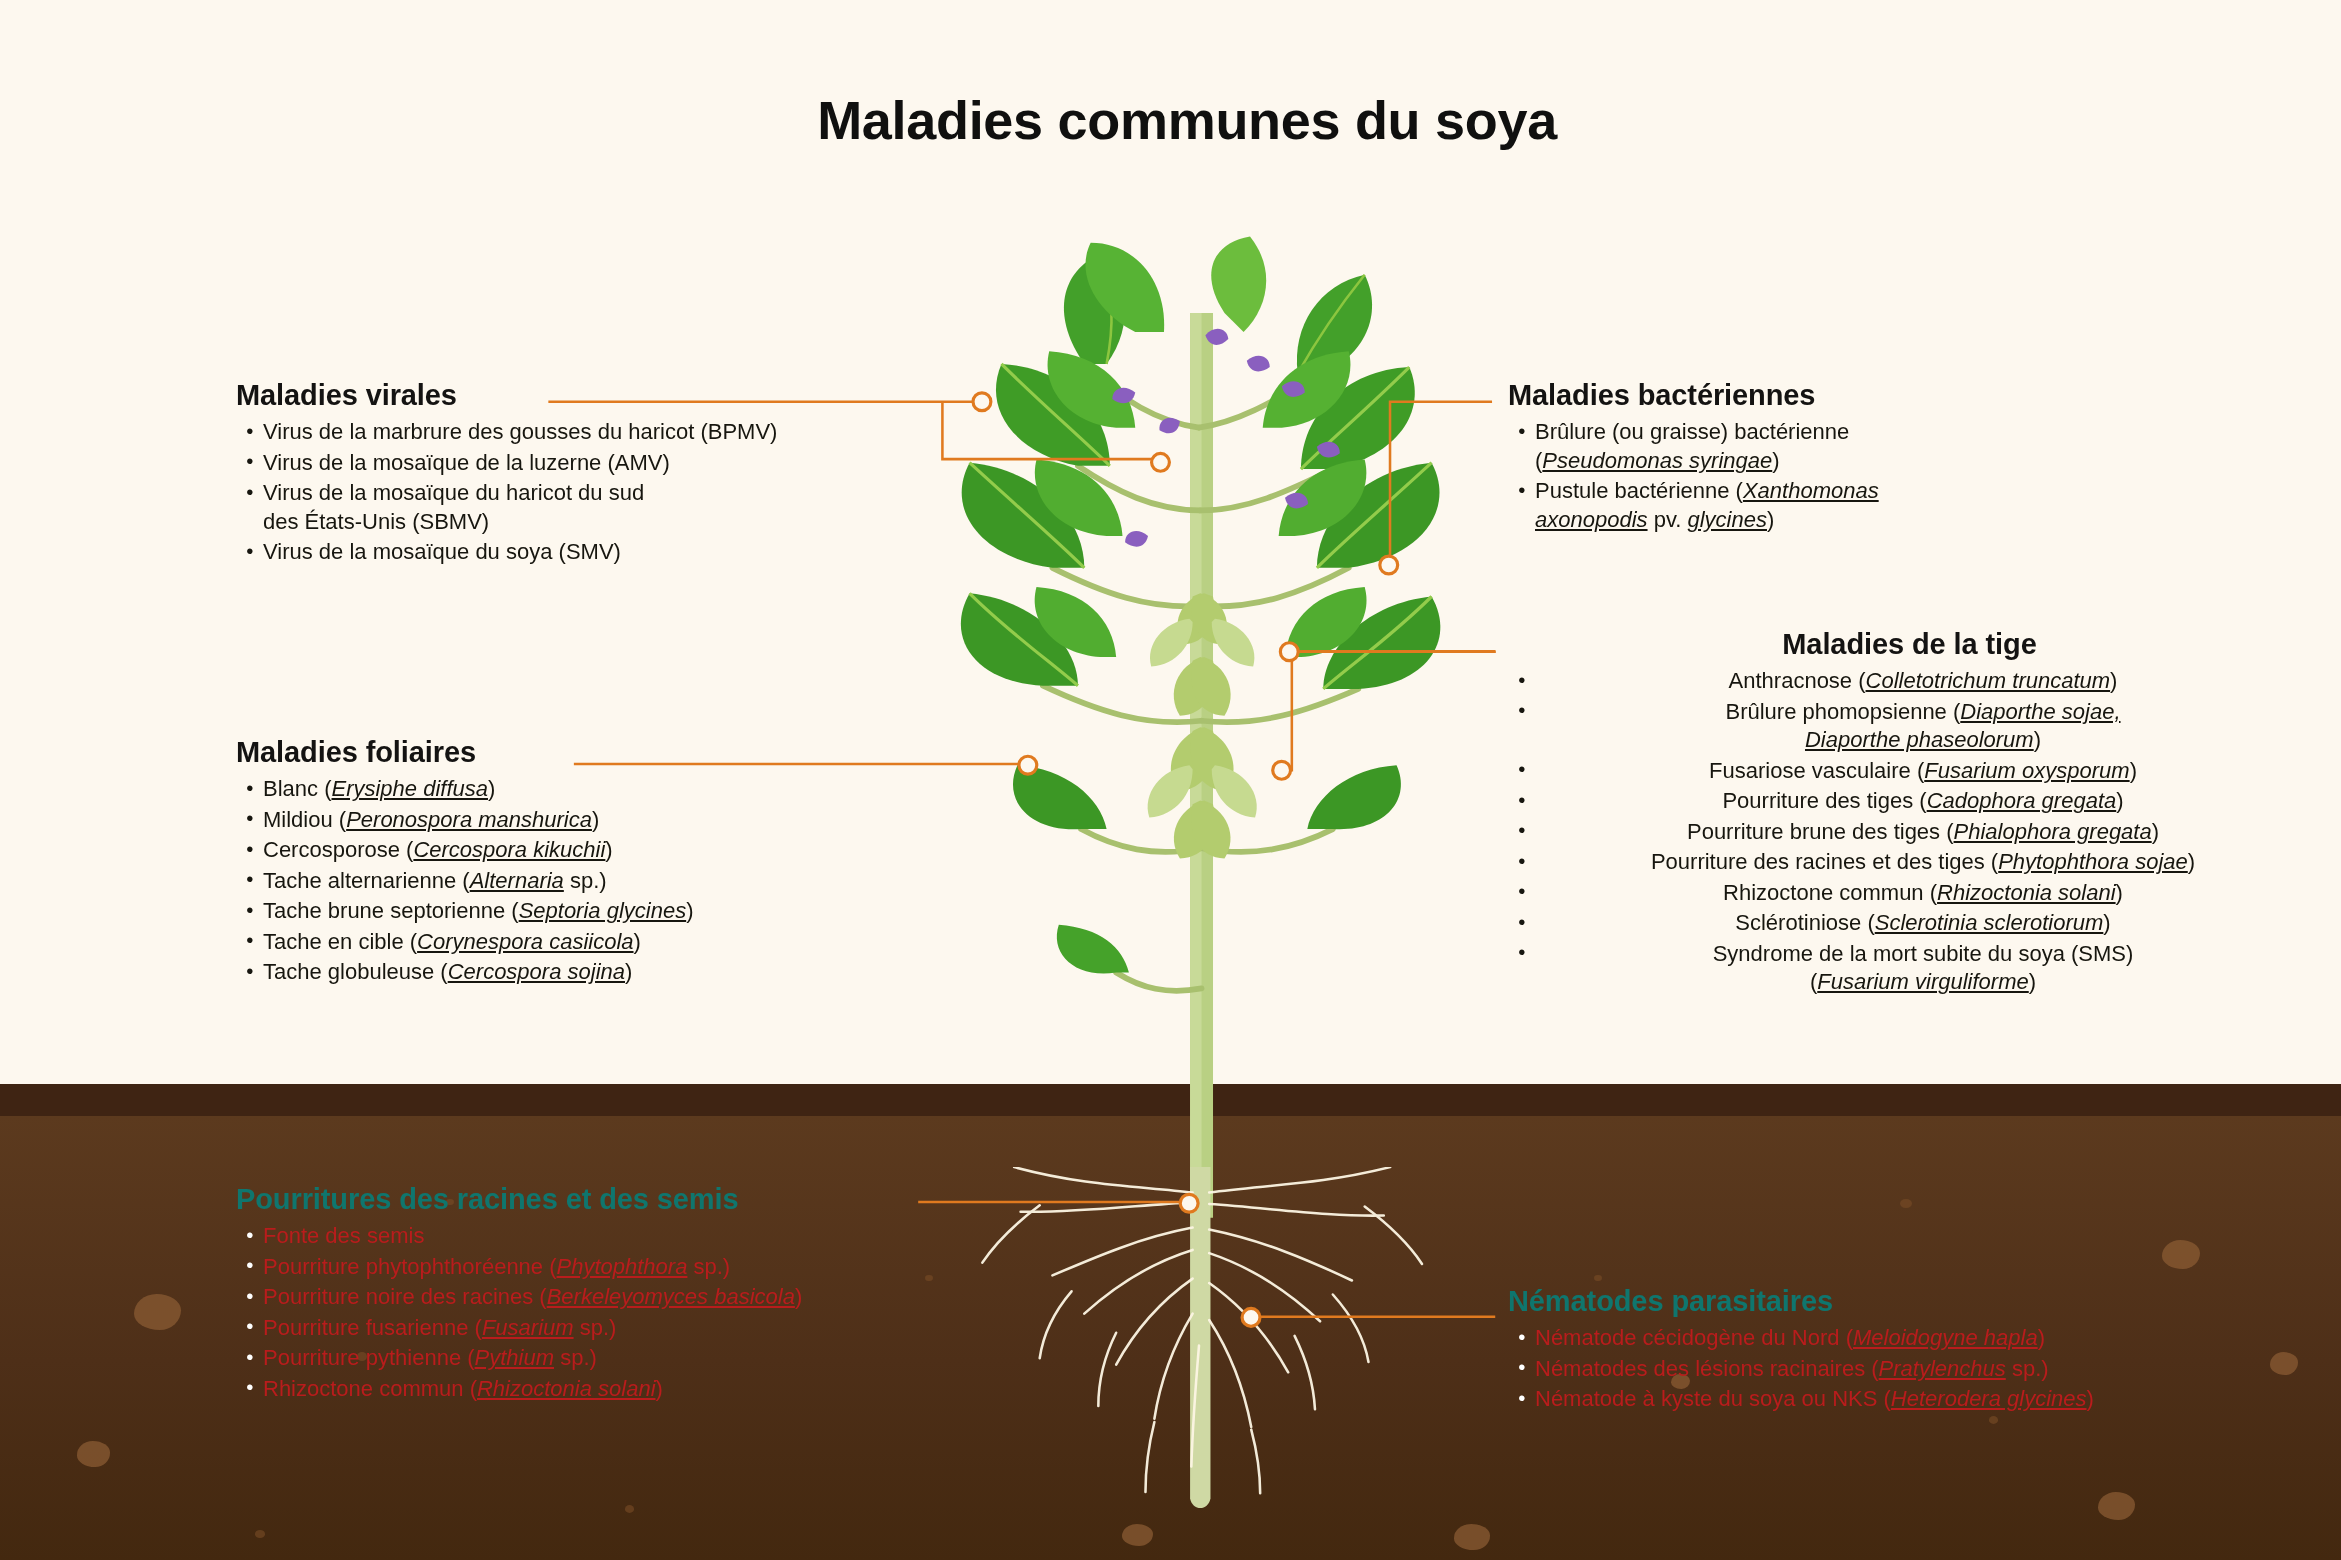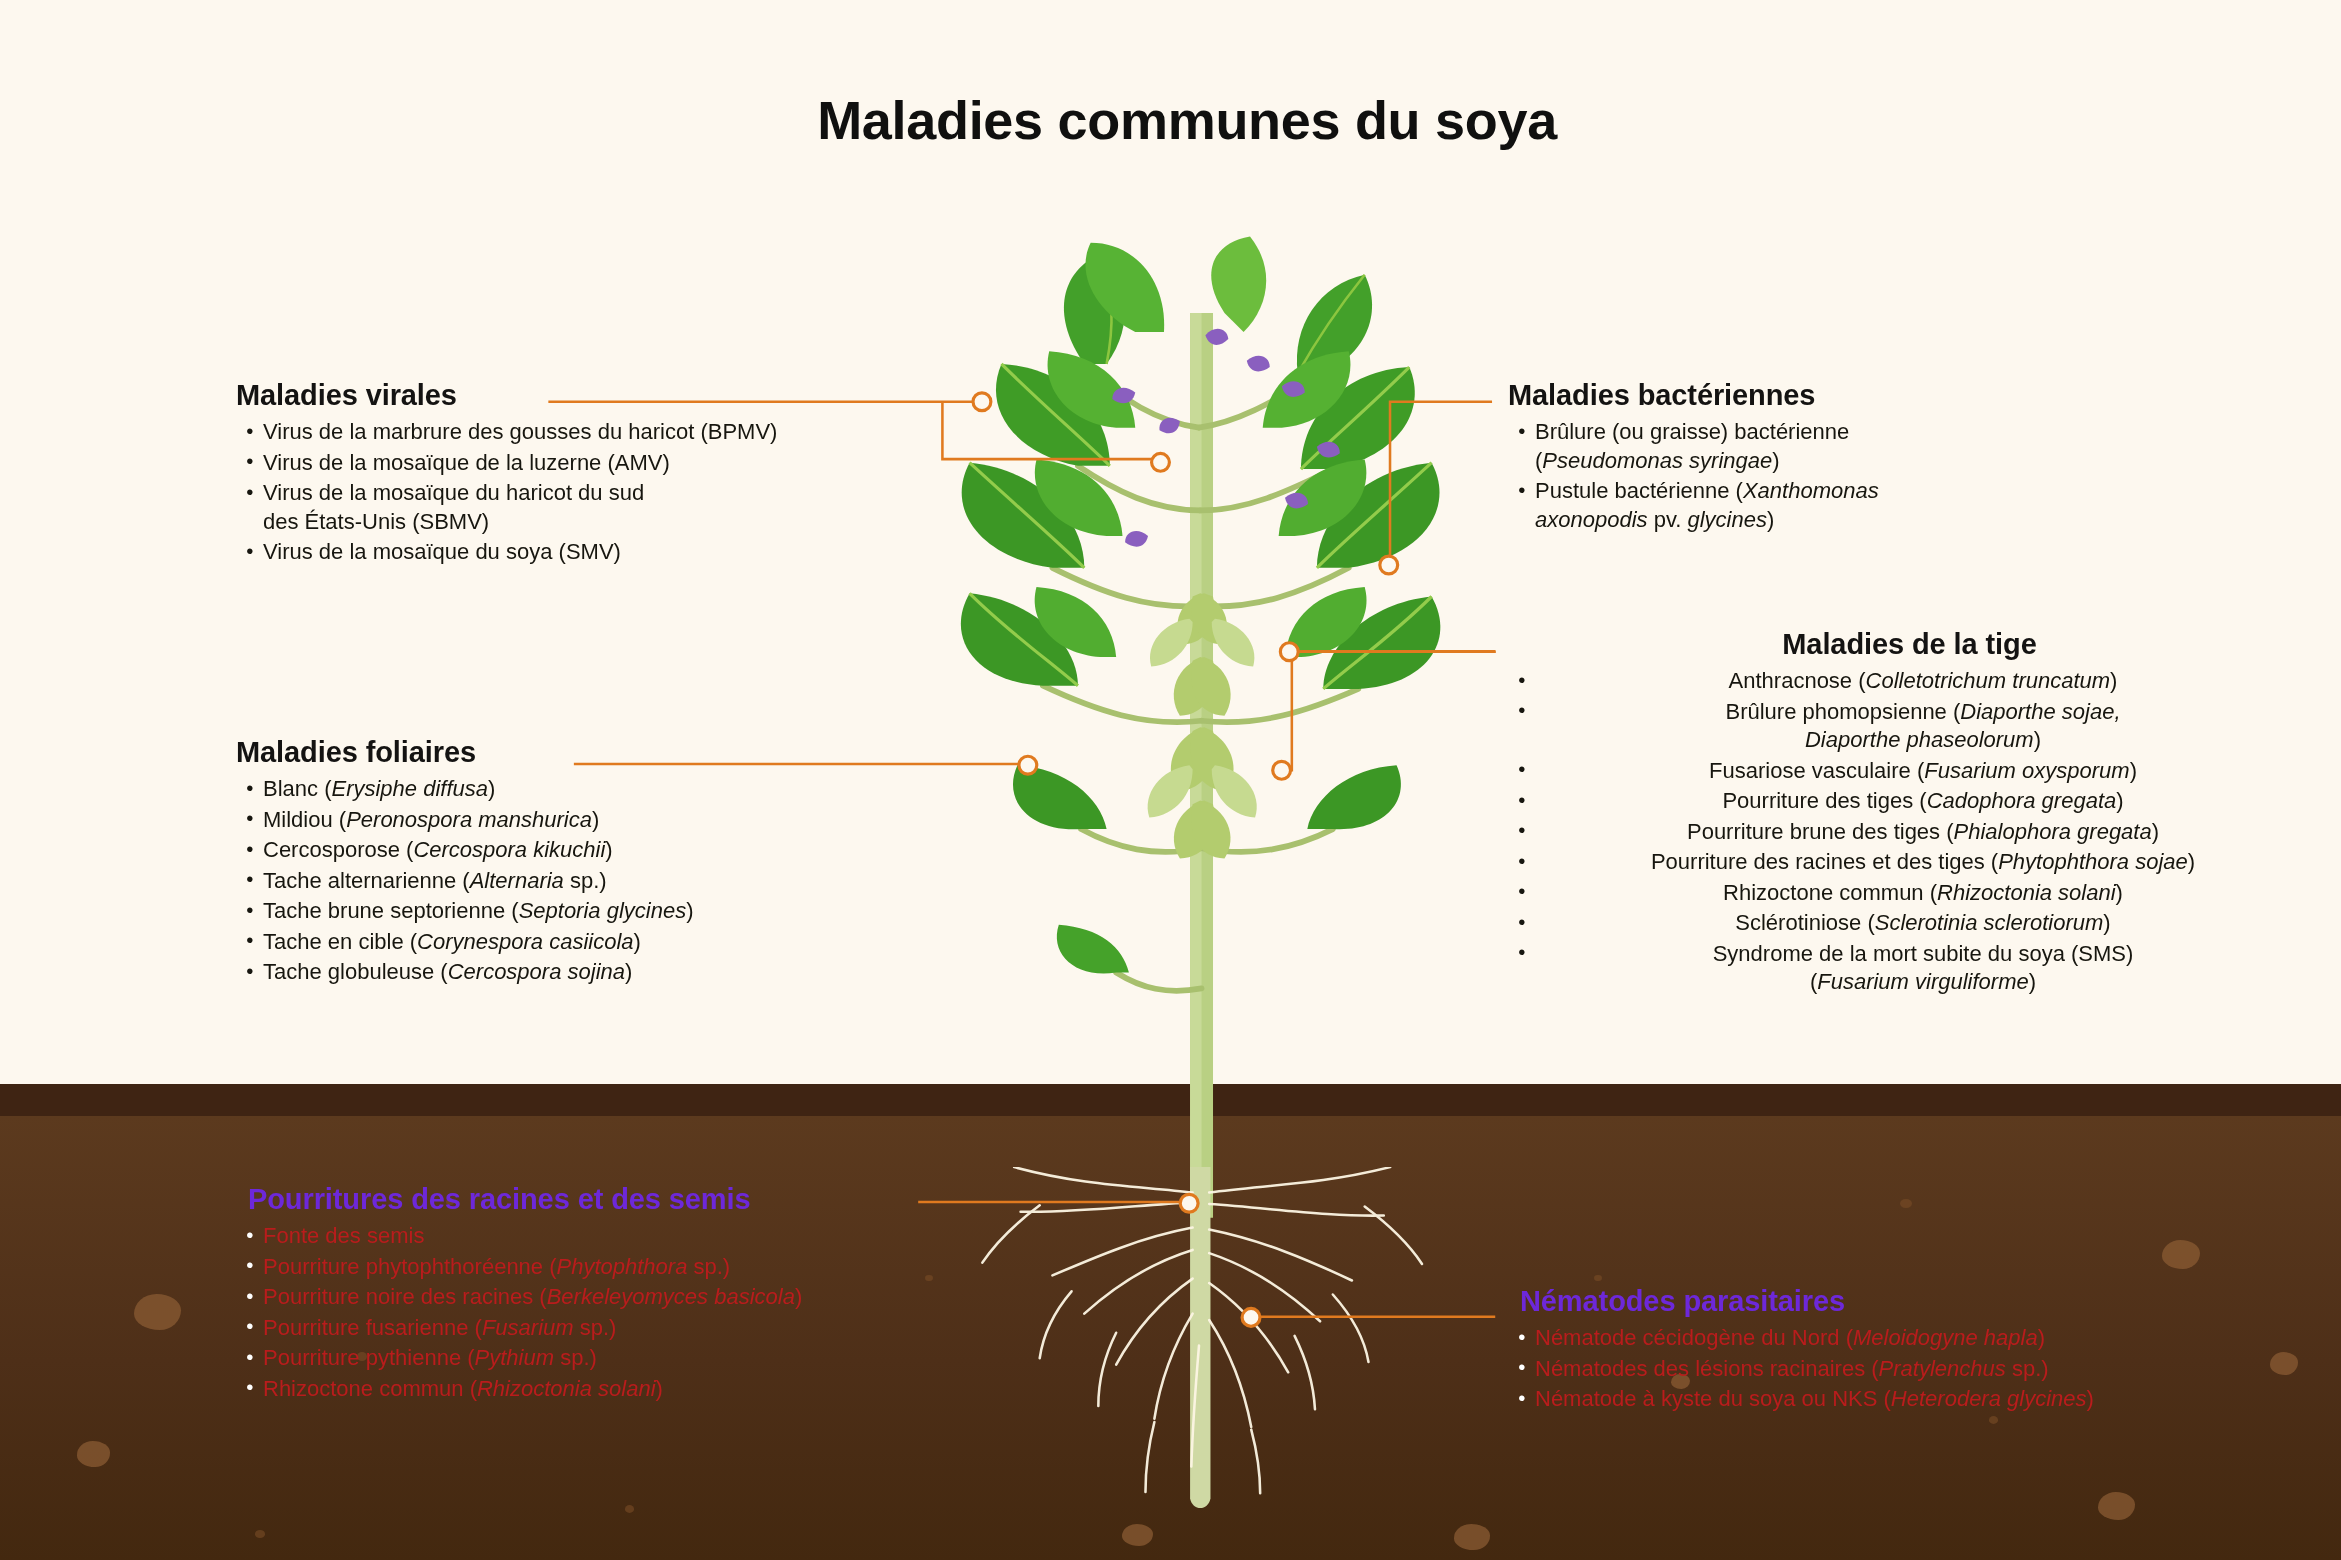--- a/index.html
+++ b/index.html
@@ -109,24 +109,24 @@
     margin-bottom: 1.9px;
   }
   .callout li:before {
     content: "•";
     position: absolute;
     left: 10.2px;
     top: -0.6px;
     font-size: 20.4px;
     color: #17160f;
   }
-  .callout.light h2 { color: #6d28d9; margin-left: 12px; }
+  .callout.light h2 { color: #0f766e; }
   .callout.light li { color: #b91c1c; }
   .callout.light li:before { color: #ffffff; }
-  .callout em { font-style: italic; }
+  .callout em { font-style: italic; text-decoration: underline; }
 
   
   #c-viral     { left: 236px;  top: 379px;  width: 765px; }
   #c-foliar    { left: 236px;  top: 736px; width: 670px; }
   #c-root      { left: 236px;  top: 1183px; width: 829px; }
   #c-bact      { left: 1508px; top: 379px;  width: 561px;  }
   #c-stem      { left: 1508px; top: 628px;  width: 803px; text-align: center; }
   #c-nema      { left: 1508px; top: 1285px; width: 797px; }
 
   

